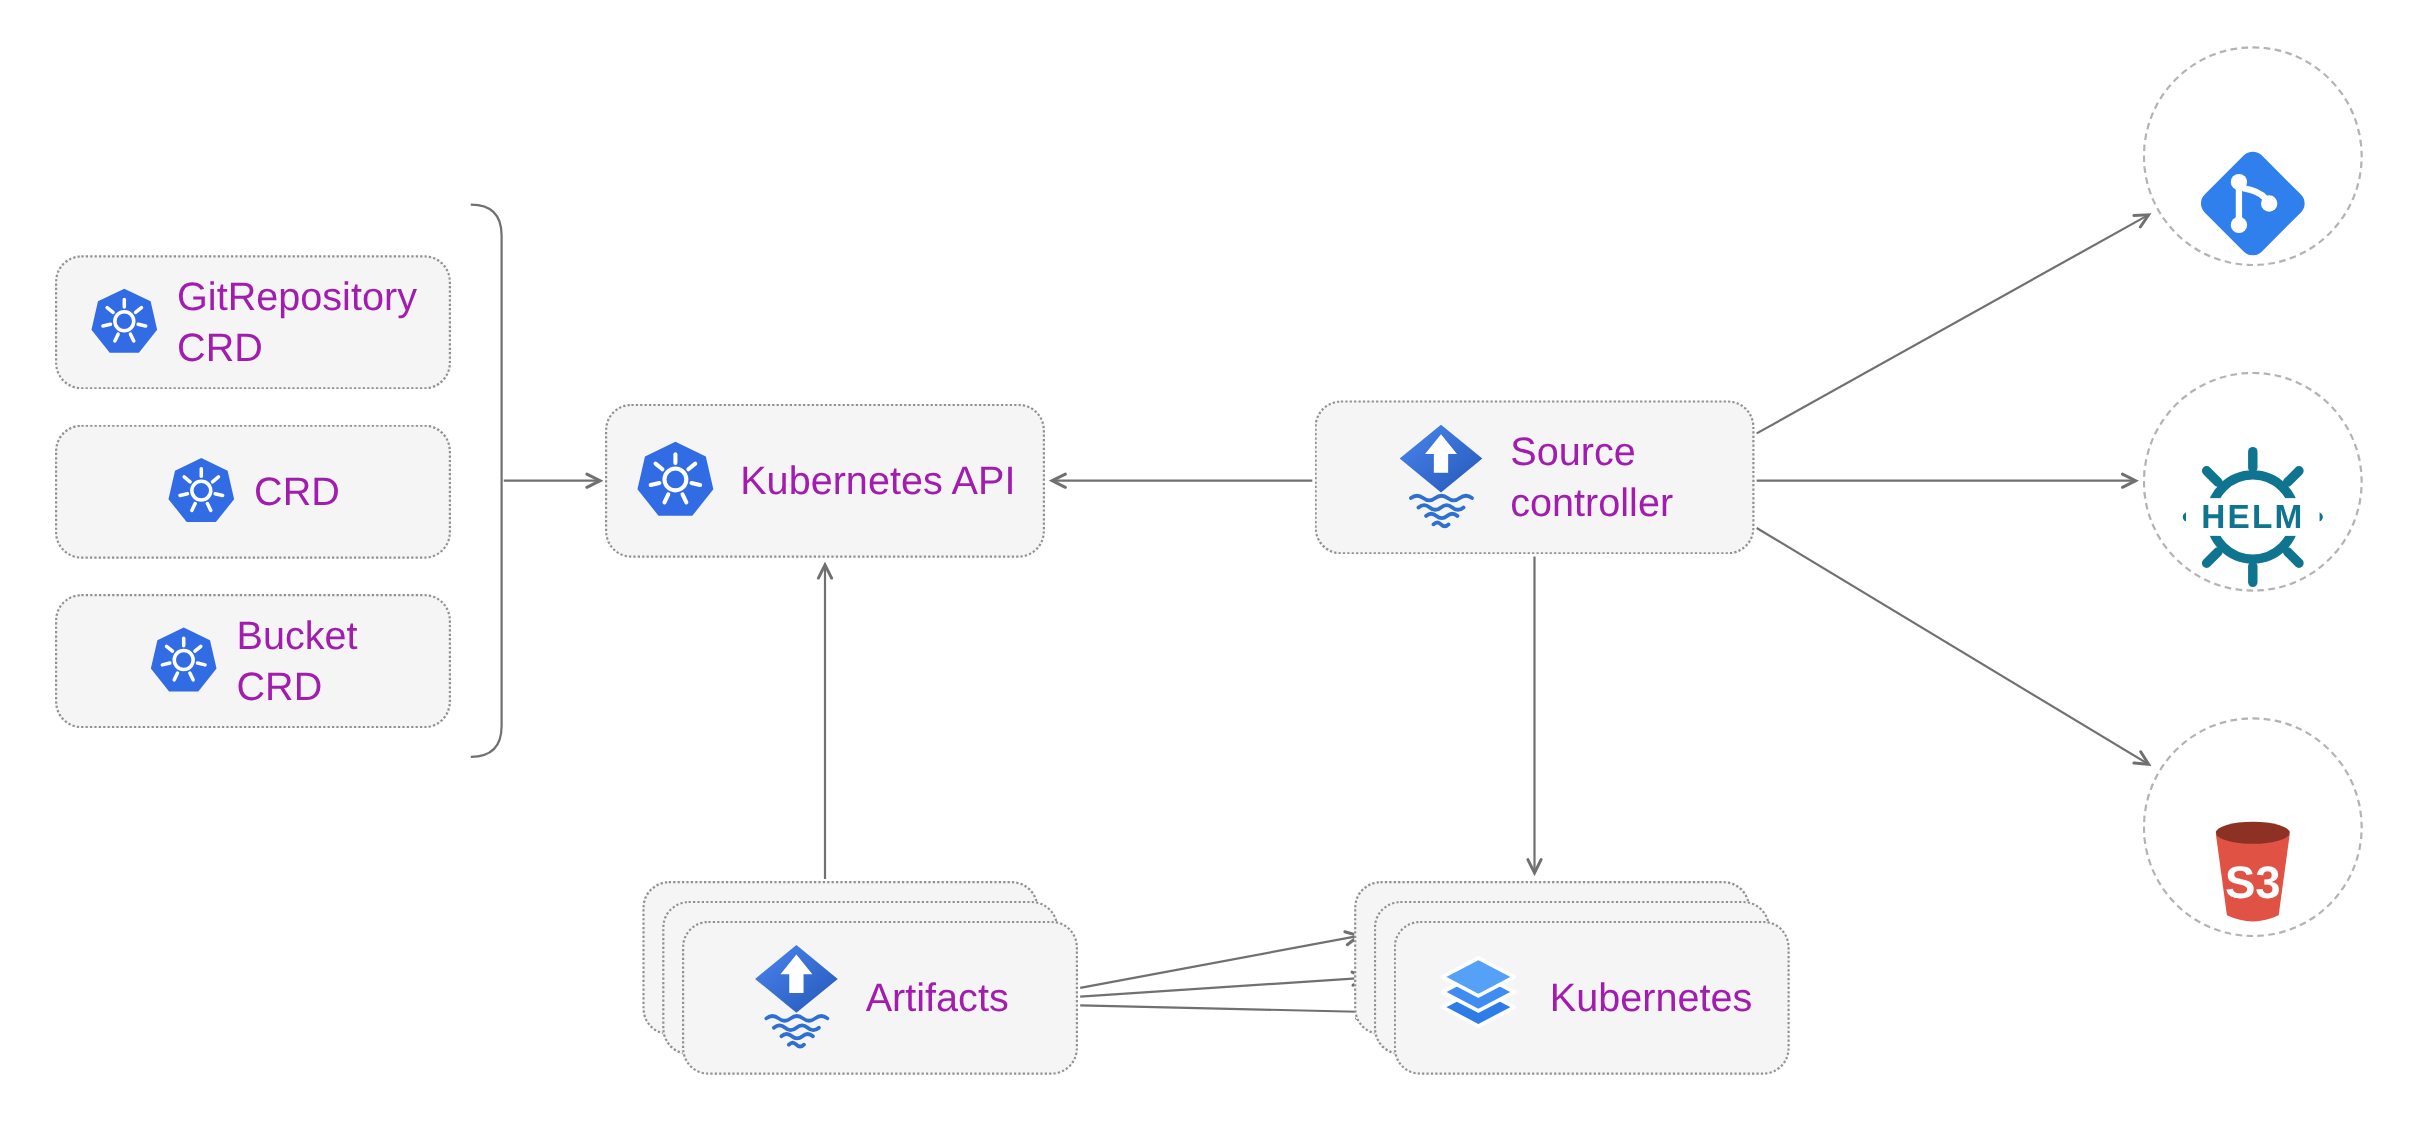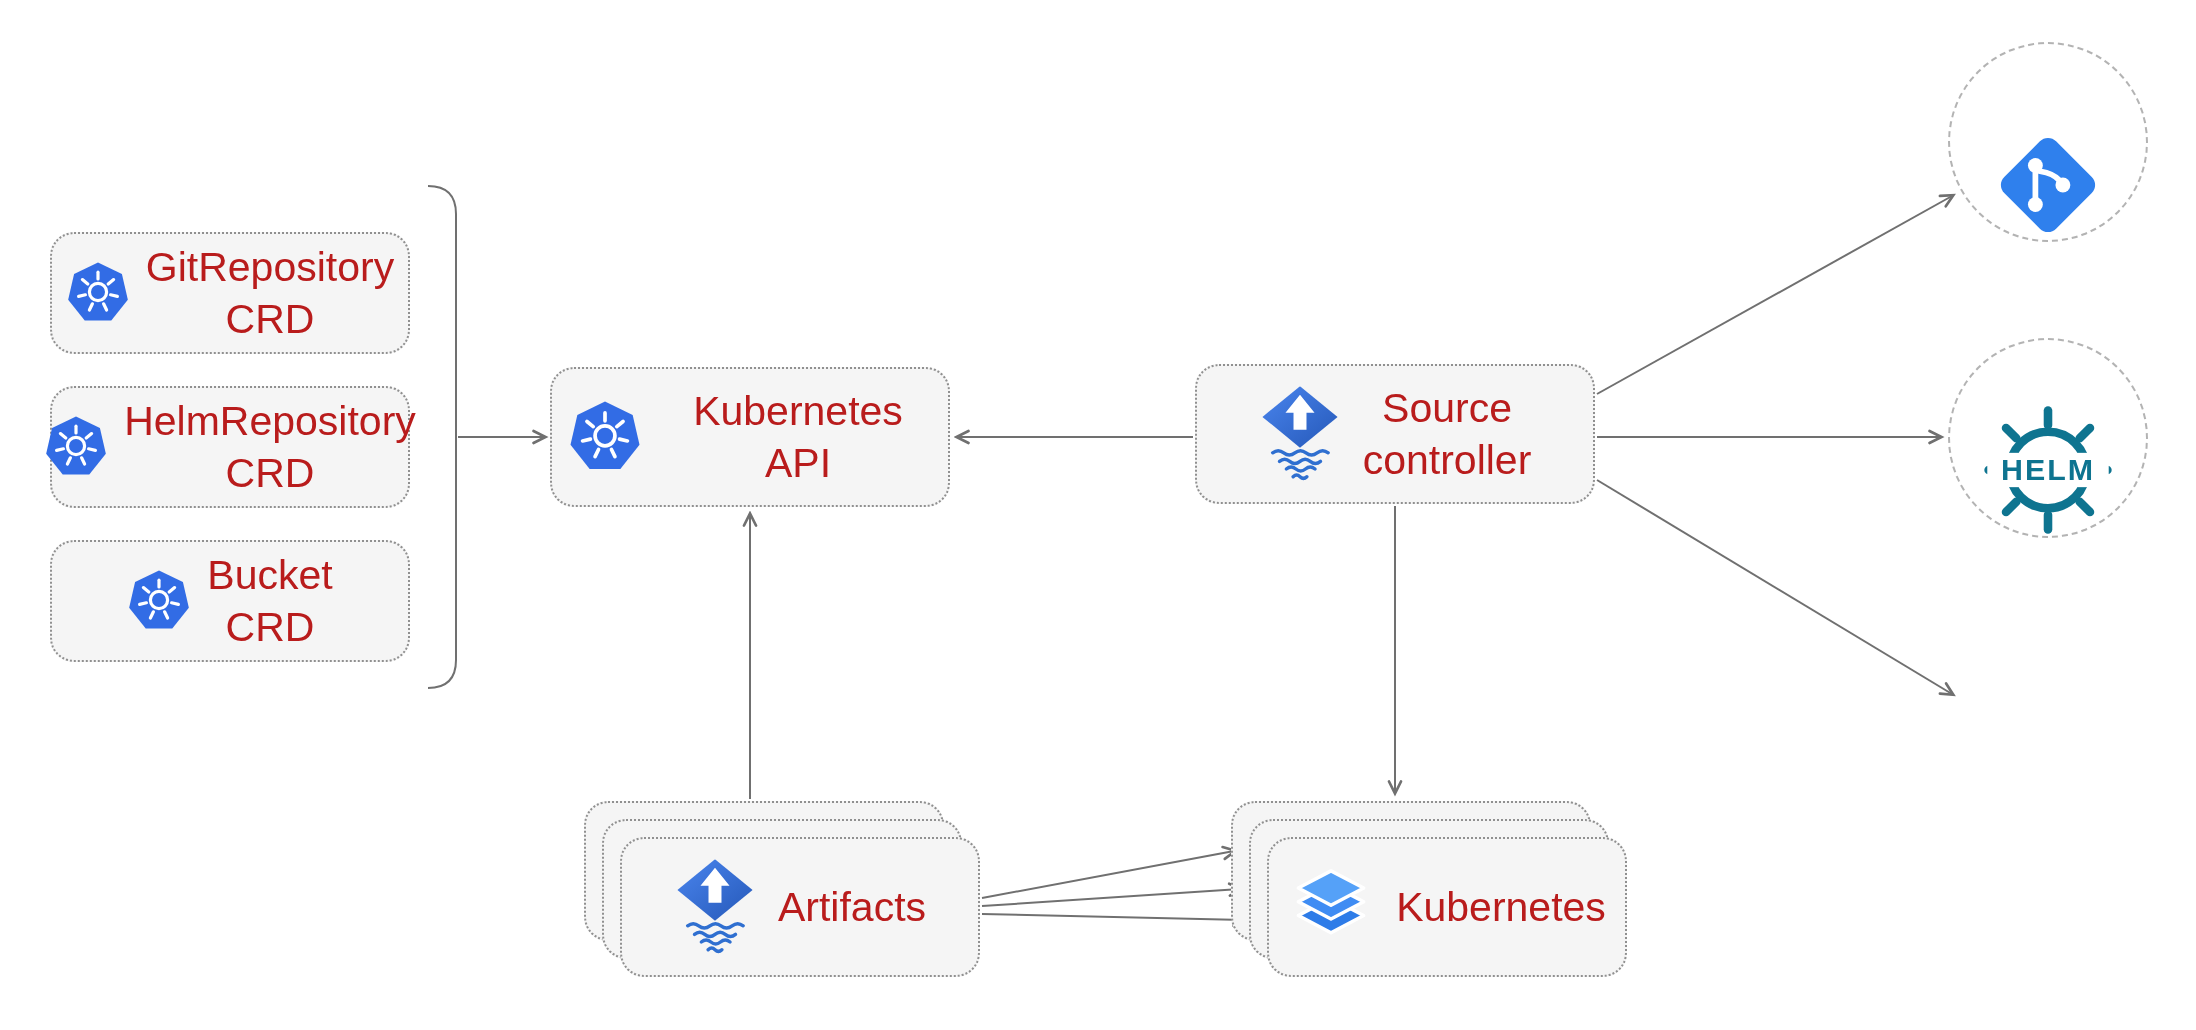--- a/index.html
+++ b/index.html
@@ -8,21 +8,21 @@
   .canvas { position:relative; width:2196px; height:1030px; background:#ffffff; overflow:hidden; }
 
   .edges { position:absolute; left:0; top:0; width:100%; height:100%; z-index:1; pointer-events:none; }
 
   .node { position:absolute; background:#f5f5f5; border:2.5px dotted #909090; border-radius:24px;
           display:flex; align-items:center; justify-content:center; gap:22px; z-index:2; padding:0 16px; }
   .crd-node   { left:50px; width:360px; height:122px; gap:16px; }
   .main-node  { width:400px; height:140px; }
   .stack-card { width:360px; height:140px; }
 
-  .node-label { font-size:41px; line-height:1.28; text-align:center; color:#b91c1c; }
+  .node-label { font-size:36px; line-height:1.28; text-align:left; color:#a21caf; }
   .two-line span { display:block; }
 
   .ext-circle { position:absolute; width:200px; height:200px; background:#ffffff;
                 border:2.5px dashed #b3b3b3; border-radius:50%;
                 display:flex; align-items:flex-end; justify-content:center; z-index:2; }
 
   .icon-k8s-sm { width:64px; height:64px; flex:none; }
   .icon-k8s-md { width:74px; height:74px; flex:none; }
   .icon-flux   { width:82px; height:96px; flex:none; }
   .icon-layers { width:86px; height:86px; flex:none; }
@@ -116,21 +116,20 @@
     <div class="node-label two-line">
       <span>GitRepository</span>
       <span>CRD</span>
     </div>
   </div>
   <div class="node crd-node" style="top:386px">
     <svg class="icon-k8s-sm" viewBox="0 0 32 32">
         <use href="#sym-k8s"></use>
       </svg>
     <div class="node-label two-line">
-      <span>HelmRepository</span>
       <span>CRD</span>
     </div>
   </div>
   <div class="node crd-node" style="top:540px">
     <svg class="icon-k8s-sm" viewBox="0 0 32 32">
         <use href="#sym-k8s"></use>
       </svg>
     <div class="node-label two-line">
       <span>Bucket</span>
       <span>CRD</span>
@@ -189,14 +188,21 @@
         <line x1="16" y1="50" x2="5" y2="50"></line>
         <line x1="26" y1="26" x2="18.2" y2="18.2"></line>
         <line x1="50" y1="16" x2="50" y2="5"></line>
         <line x1="74" y1="26" x2="81.8" y2="18.2"></line>
       </g>
       <rect x="4" y="37" width="92" height="26" fill="#ffffff"></rect>
       <text x="50" y="57.5" text-anchor="middle" font-size="23" font-weight="bold" fill="#0E7490" style="font-family:'Liberation Sans',sans-serif;letter-spacing:1.5px">HELM</text>
     </svg>
   </div>
 
+  <div class="ext-circle" style="left:1948px;top:652px">
+    <svg class="icon-s3" viewBox="0 0 100 100">
+      <path d="M20 18 L29 84 Q50 94 71 84 L80 18 Q50 30 20 18 Z" fill="#E05243"></path>
+      <ellipse cx="50" cy="17" rx="30" ry="9" fill="#8C3123"></ellipse>
+      <text x="50" y="70" text-anchor="middle" font-size="37" font-weight="bold" fill="#ffffff" style="font-family:'Liberation Sans',sans-serif">S3</text>
+    </svg>
+  </div>
 
 </div>
 
 </body></html>

